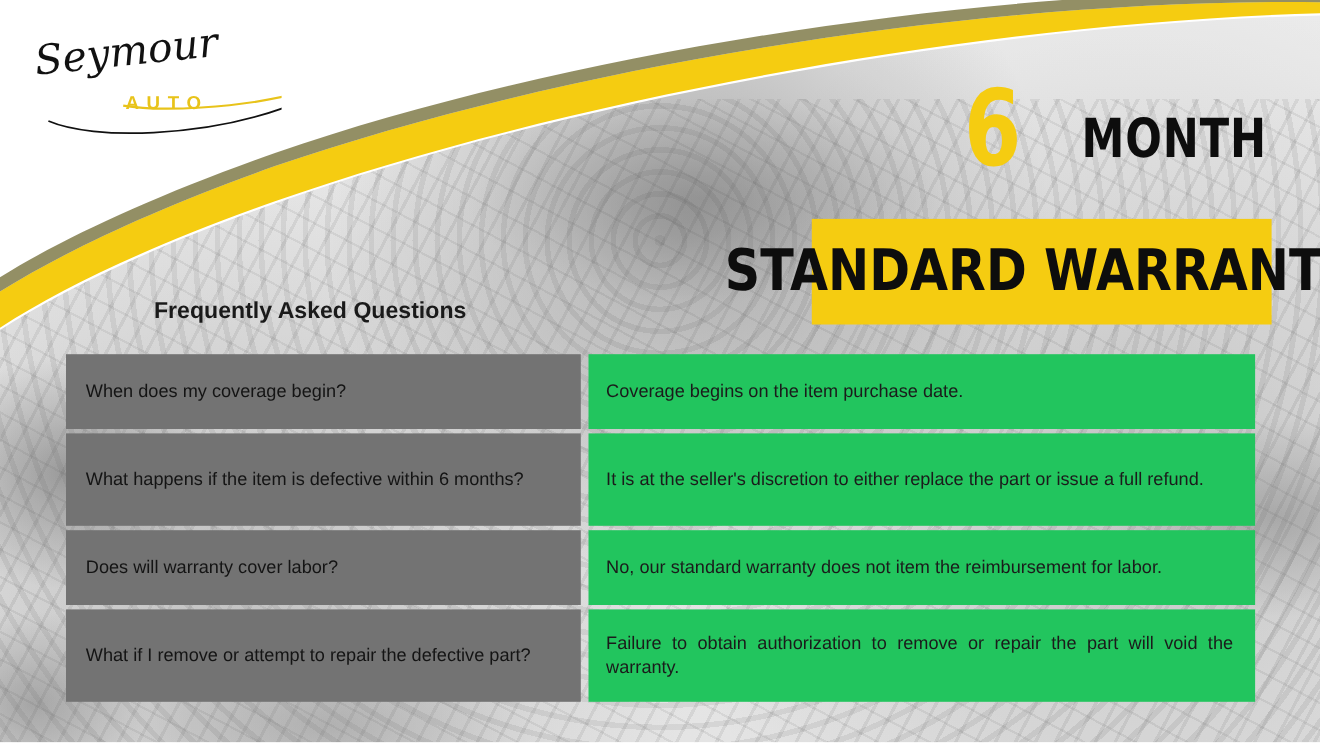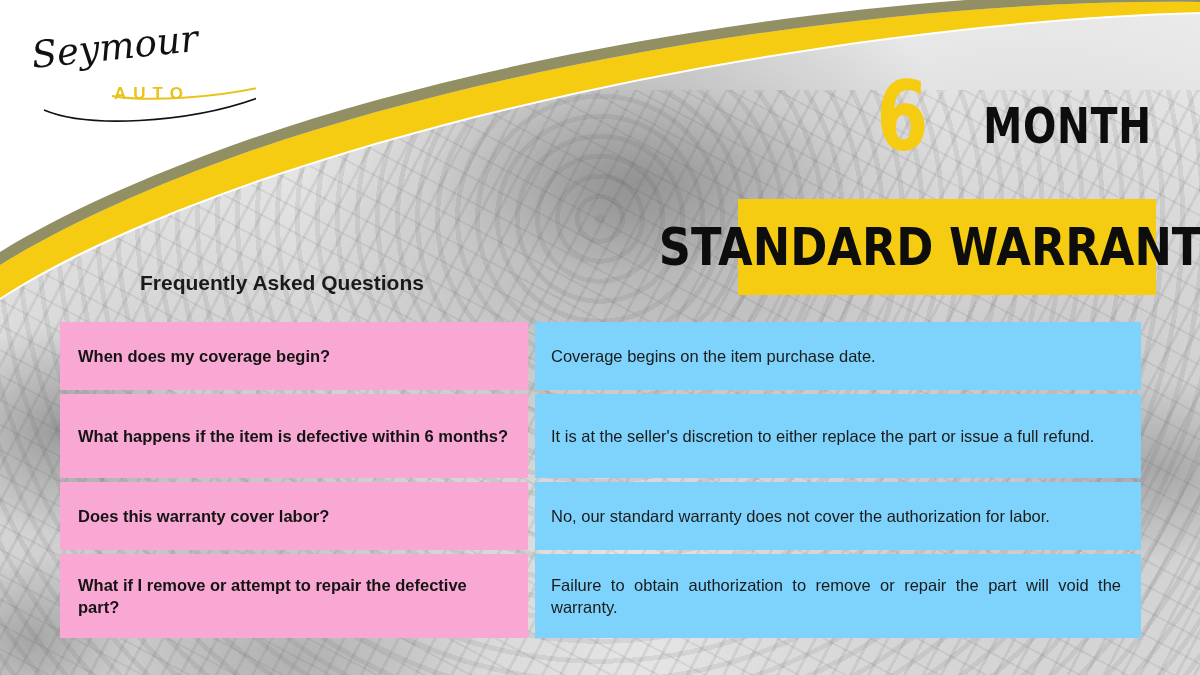--- a/index.html
+++ b/index.html
@@ -161,30 +161,30 @@
     position: absolute;
     left: 60px;
     top: 318px;
     width: 1081px;
     border-collapse: separate;
     border-spacing: 0 4px;
   }
   .faq-table tr { }
   .faq-q {
     width: 468px;
-    background: #f9a8d4;
+    background: #737373;
     vertical-align: middle;
     padding: 14px 18px;
     font-size: 16.5px;
-    font-weight: 700;
+    font-weight: 400;
     color: #141414;
     line-height: 1.35;
   }
   .faq-a {
-    background: #7dd3fc;
+    background: #22c55e;
     vertical-align: middle;
     padding: 14px 20px 14px 16px;
     font-size: 16.5px;
     color: #1b1b1b;
     line-height: 1.35;
     text-align: justify;
   }
   .row-h1 .faq-q, .row-h1 .faq-a { height: 68px; }
   .row-h2 .faq-q, .row-h2 .faq-a { height: 84px; }
 
@@ -229,23 +229,23 @@
         <td class="faq-q">When does my coverage begin?</td>
         <td class="gap-col"></td>
         <td class="faq-a">Coverage begins on the item purchase date.</td>
       </tr>
       <tr class="row-h2">
         <td class="faq-q">What happens if the item is defective within 6 months?</td>
         <td class="gap-col"></td>
         <td class="faq-a">It is at the seller's discretion to either replace the part or issue a full refund.</td>
       </tr>
       <tr class="row-h1">
-        <td class="faq-q">Does this warranty cover labor?</td>
-        <td class="gap-col"></td>
-        <td class="faq-a">No, our standard warranty does not cover the authorization for labor.</td>
+        <td class="faq-q">Does will warranty cover labor?</td>
+        <td class="gap-col"></td>
+        <td class="faq-a">No, our standard warranty does not item the reimbursement for labor.</td>
       </tr>
       <tr class="row-h2">
         <td class="faq-q">What if I remove or attempt to repair the defective part?</td>
         <td class="gap-col"></td>
         <td class="faq-a">Failure to obtain authorization to remove or repair the part will void the warranty.</td>
       </tr>
     </tbody>
   </table>
 
 </div>

